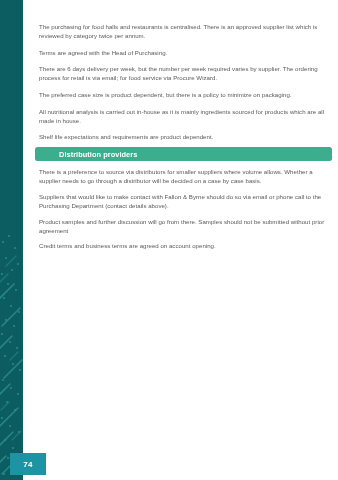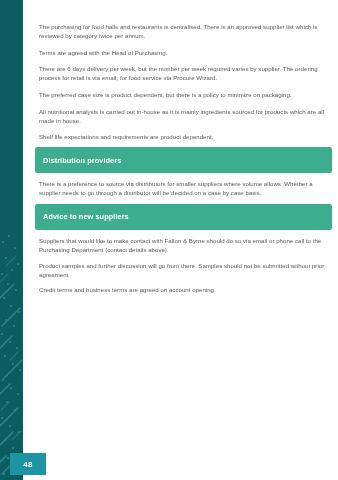--- a/index.html
+++ b/index.html
@@ -74,25 +74,25 @@
     margin: 0 0 7.5px 0;
     letter-spacing: .02px;
     padding-left: 4px;
     max-width: 292px;
   }
   .para:last-child { margin-bottom: 0; }
 
   .section-bar {
     background: #3cae8d;
     border-radius: 2.5px;
-    height: 26px;
+    height: 14px;
     margin: 6px 0 6px 0;
     display: flex;
     align-items: center;
-    padding-left: 8px;
+    padding-left: 24px;
     width: 297px;
     box-sizing: border-box;
   }
   .section-bar-label {
     color: #ffffff;
     font-size: 7.4px;
     font-weight: bold;
     letter-spacing: .05px;
   }
 
@@ -155,21 +155,21 @@
         <line x1="6" y1="36" x2="16" y2="26"></line>
         <line x1="0" y1="52" x2="8" y2="44"></line>
         <line x1="10" y1="130" x2="18" y2="122"></line>
         <line x1="1" y1="180" x2="9" y2="172"></line>
         <line x1="12" y1="210" x2="21" y2="201"></line>
       </g>
     </svg>
   </div>
 
   <div class="page-number">
-    <span>48</span>
+    <span>74</span>
   </div>
 
   <div class="content">
 
     <div>
       <p class="para">The purchasing for food halls and restaurants is centralised. There is an approved supplier list which is reviewed by category twice per annum.</p>
       <p class="para">Terms are agreed with the Head of Purchasing.</p>
       <p class="para">There are 6 days delivery per week, but the number per week required varies by supplier. The ordering process for retail is via email; for food service via Procure Wizard.</p>
       <p class="para">The preferred case size is product dependent, but there is a policy to minimize on packaging.</p>
       <p class="para">All nutritional analysis is carried out in-house as it is mainly ingredients sourced for products which are all made in house.</p>
@@ -179,23 +179,20 @@
     <div>
       <div class="section-bar">
         <span class="section-bar-label">Distribution providers</span>
       </div>
       <div class="section-body">
         <p class="para">There is a preference to source via distributors for smaller suppliers where volume allows. Whether a supplier needs to go through a distributor will be decided on a case by case basis.</p>
       </div>
     </div>
 
     <div>
-      <div class="section-bar">
-        <span class="section-bar-label">Advice to new suppliers</span>
-      </div>
       <div class="section-body">
         <p class="para">Suppliers that would like to make contact with Fallon &amp; Byrne should do so via email or phone call to the Purchasing Department (contact details above).</p>
         <p class="para">Product samples and further discussion will go from there. Samples should not be submitted without prior agreement</p>
       </div>
     </div>
 
     <div>
       <div class="section-body">
         <p class="para">Credit terms and business terms are agreed on account opening.</p>
       </div>

